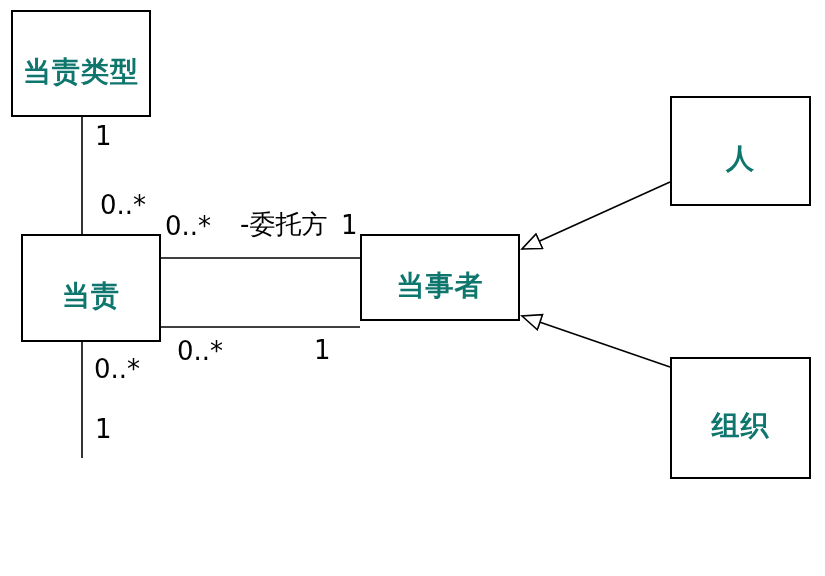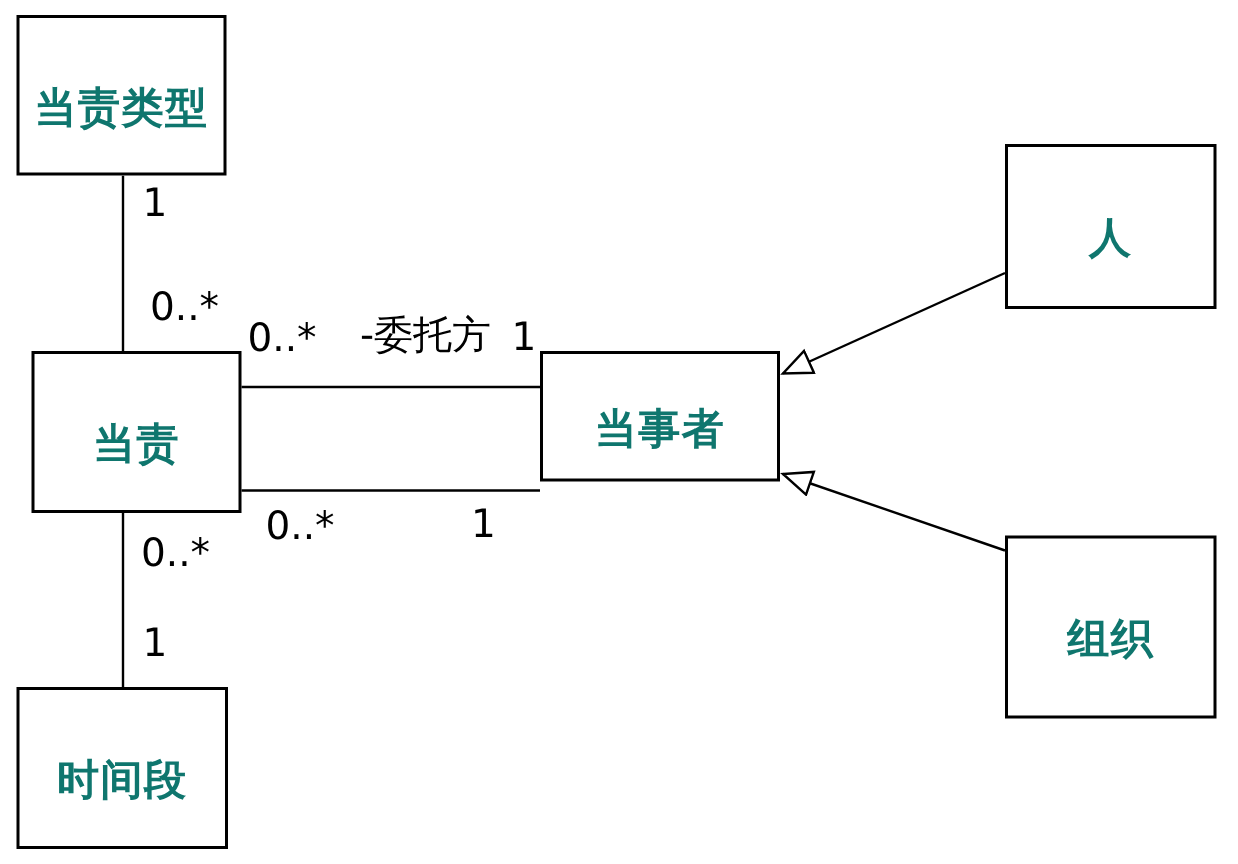--- a/index.html
+++ b/index.html
@@ -64,23 +64,20 @@
   </svg>
 
   <div class="uml-box" style="left:11px; top:10px; width:140px; height:107px;">
     <span>当责类型</span>
   </div>
 
   <div class="uml-box" style="left:21px; top:234px; width:140px; height:108px;">
     <span>当责</span>
   </div>
 
-  <div class="uml-box" style="left:11px; top:458px; width:141px; height:108px;">
-    <span>时间段</span>
-  </div>
 
   <div class="uml-box" style="left:360px; top:234px; width:160px; height:87px;">
     <span>当事者</span>
   </div>
 
   <div class="uml-box" style="left:670px; top:96px; width:141px; height:110px;">
     <span>人</span>
   </div>
 
   <div class="uml-box" style="left:670px; top:337px; width:141px; height:122px;margin-top:20px;">

